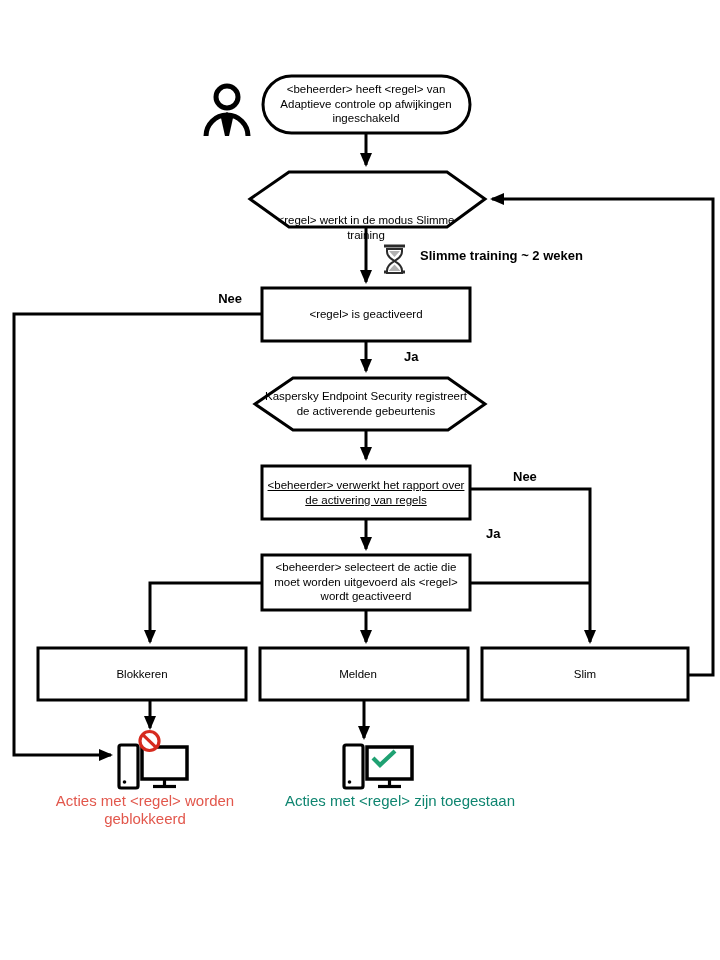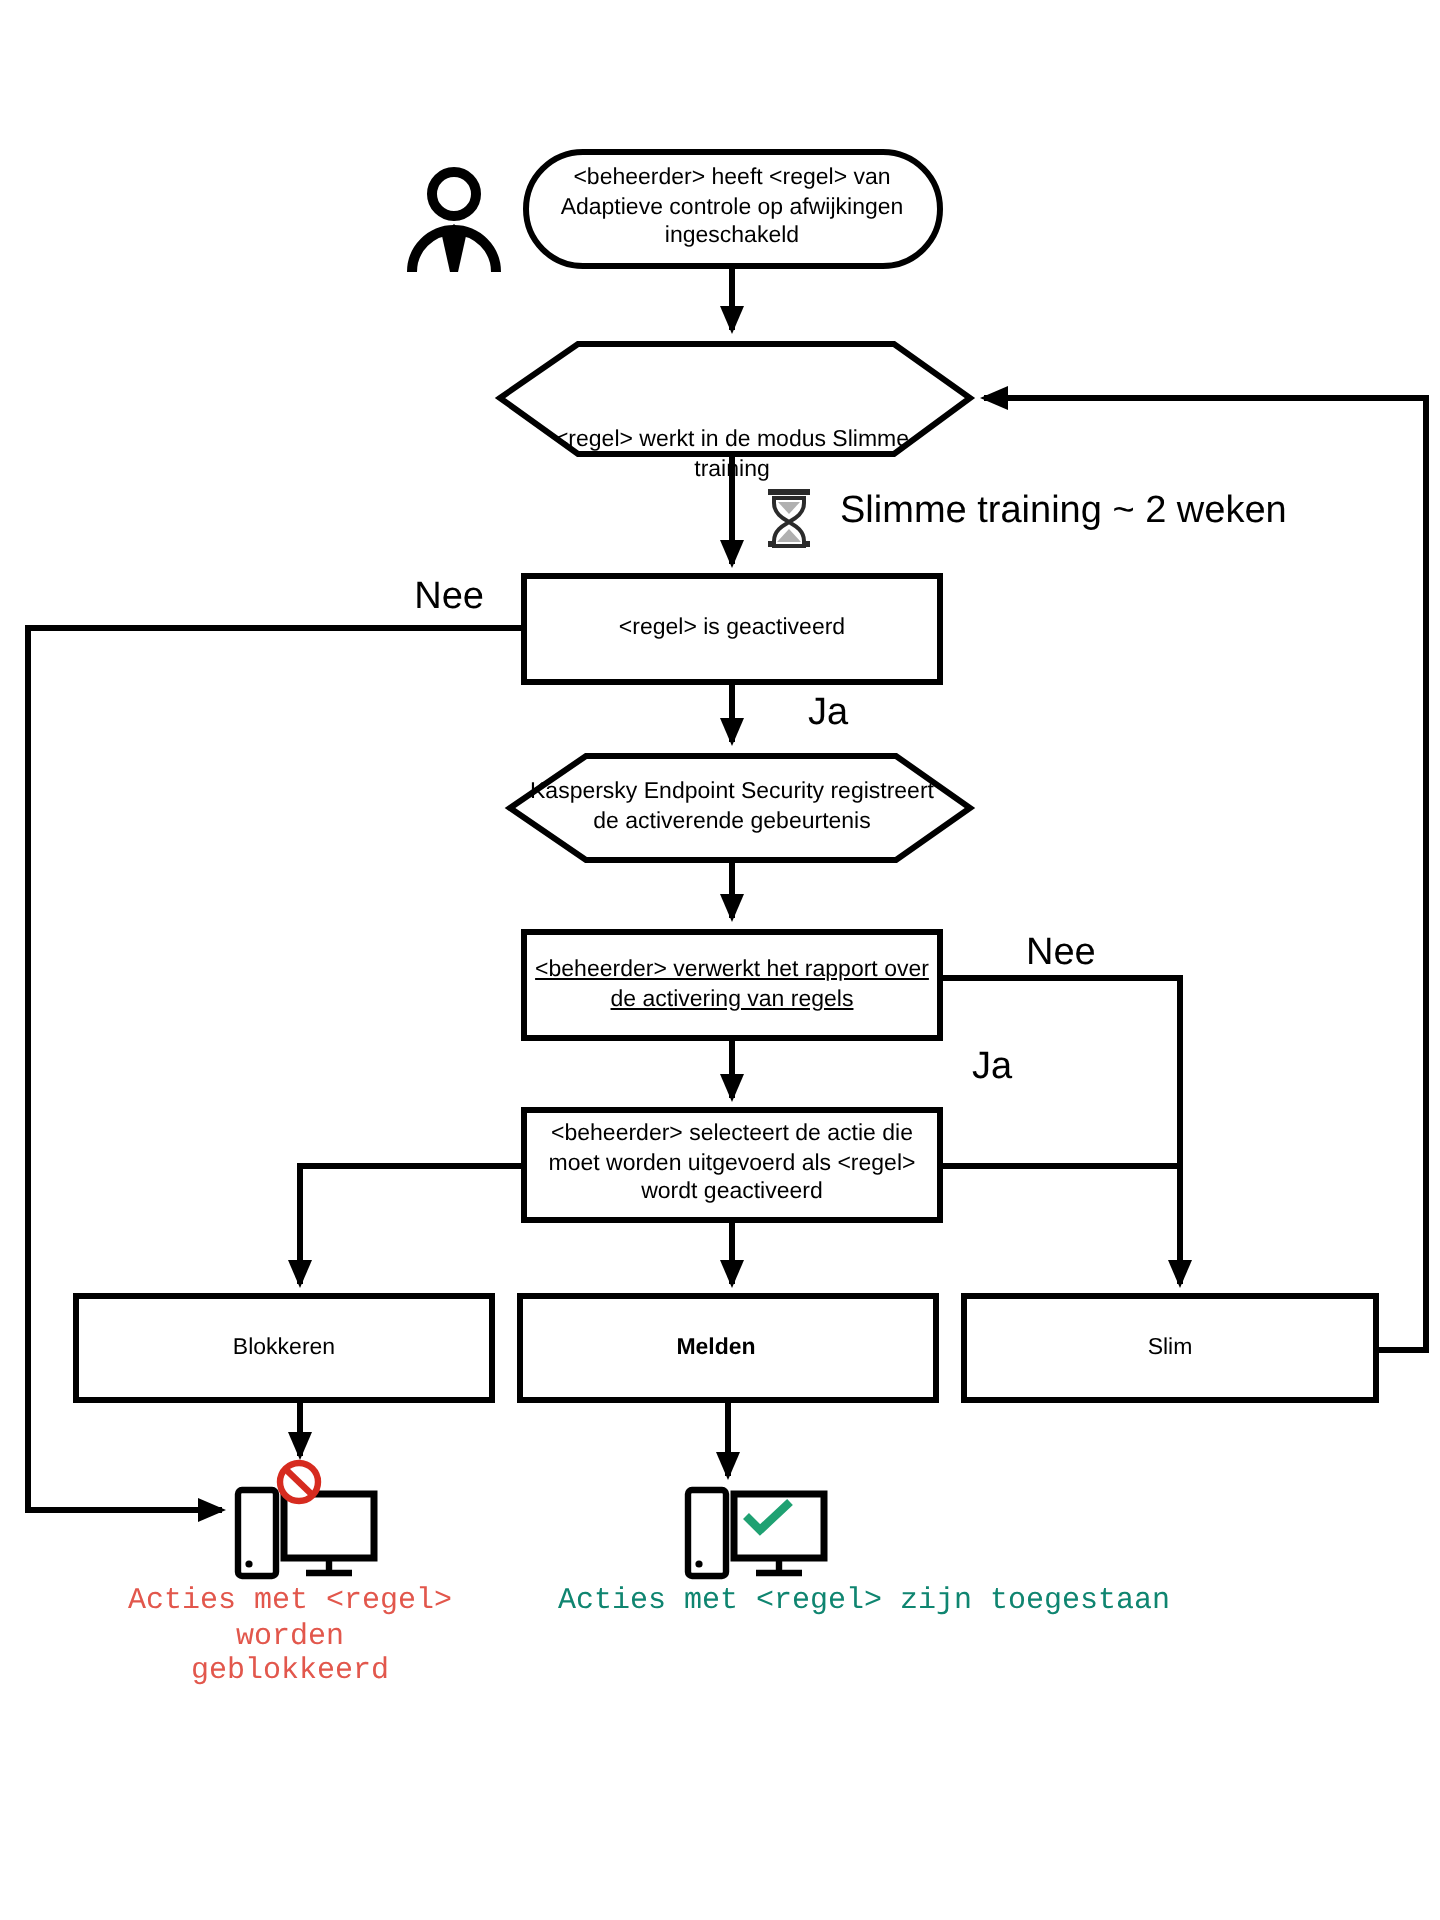--- a/index.html
+++ b/index.html
@@ -5,22 +5,22 @@
   html,body{margin:0;padding:0;background:#fff;}
   .canvas{
     position:relative;width:720px;height:960px;background:#fff;overflow:hidden;
     font-family:"Liberation Sans",sans-serif;color:#000;padding-left:42px;
   }
   svg{position:absolute;left:0;top:0;}
   .ln{stroke:#000;stroke-width:3;fill:none;}
   .shape{fill:#fff;stroke:#000;stroke-width:3;}
   .txt{position:absolute;text-align:center;}
   .node{font-size:11.5px;line-height:14.5px;white-space:pre-line;}
-  .lbl{font-size:19px;line-height:18px;white-space:nowrap;}
-  .cap{font-size:15px;line-height:17.5px;white-space:pre-line;font-family:Liberation Mono, monospace;}
+  .lbl{font-size:13px;line-height:18px;white-space:nowrap;font-weight:bold;}
+  .cap{font-size:15px;line-height:17.5px;white-space:pre-line;}
   .cap-blocked{color:var(--blocked-text,#e2574c);}
   .cap-allowed{color:var(--allowed-text,#0f8570);white-space:nowrap;}
 </style>
 </head>
 <body>
 
 <div class="canvas">
 
   <svg width="720" height="960" viewBox="0 0 720 960">
     <defs>
@@ -96,21 +96,21 @@
 training</div>
   <div class="txt node" style="left:251px;top:307px;width:230px;">&lt;regel&gt; is geactiveerd</div>
   <div class="txt node" style="left:246px;top:389px;width:240px;">Kaspersky Endpoint Security registreert
 de activerende gebeurtenis</div>
   <div class="txt node" style="left:251px;top:478px;width:230px;text-decoration:underline;">&lt;beheerder&gt; verwerkt het rapport over
 de activering van regels</div>
   <div class="txt node" style="left:38px;top:667px;width:208px;">Blokkeren</div>
   <div class="txt node" style="left:251px;top:560px;width:230px;">&lt;beheerder&gt; selecteert de actie die
 moet worden uitgevoerd als &lt;regel&gt;
 wordt geactiveerd</div>
-  <div class="txt node" style="left:260px;top:667px;width:196px;font-weight:bold;">Melden</div>
+  <div class="txt node" style="left:260px;top:667px;width:196px;">Melden</div>
   <div class="txt node" style="left:482px;top:667px;width:206px;">Slim</div>
 
   <div class="txt lbl" style="left:420px;top:247px;text-align:left;">Slimme training ~ 2 weken</div>
   <div class="txt lbl" style="left:192px;top:290px;width:50px;text-align:right;">Nee</div>
   <div class="txt lbl" style="left:404px;top:348px;text-align:left;">Ja</div>
   <div class="txt lbl" style="left:513px;top:468px;text-align:left;">Nee</div>
   <div class="txt lbl" style="left:486px;top:525px;text-align:left;">Ja</div>
 
   <div class="txt cap cap-blocked" style="left:35px;top:792px;width:220px;">Acties met &lt;regel&gt; worden
 geblokkeerd</div>

